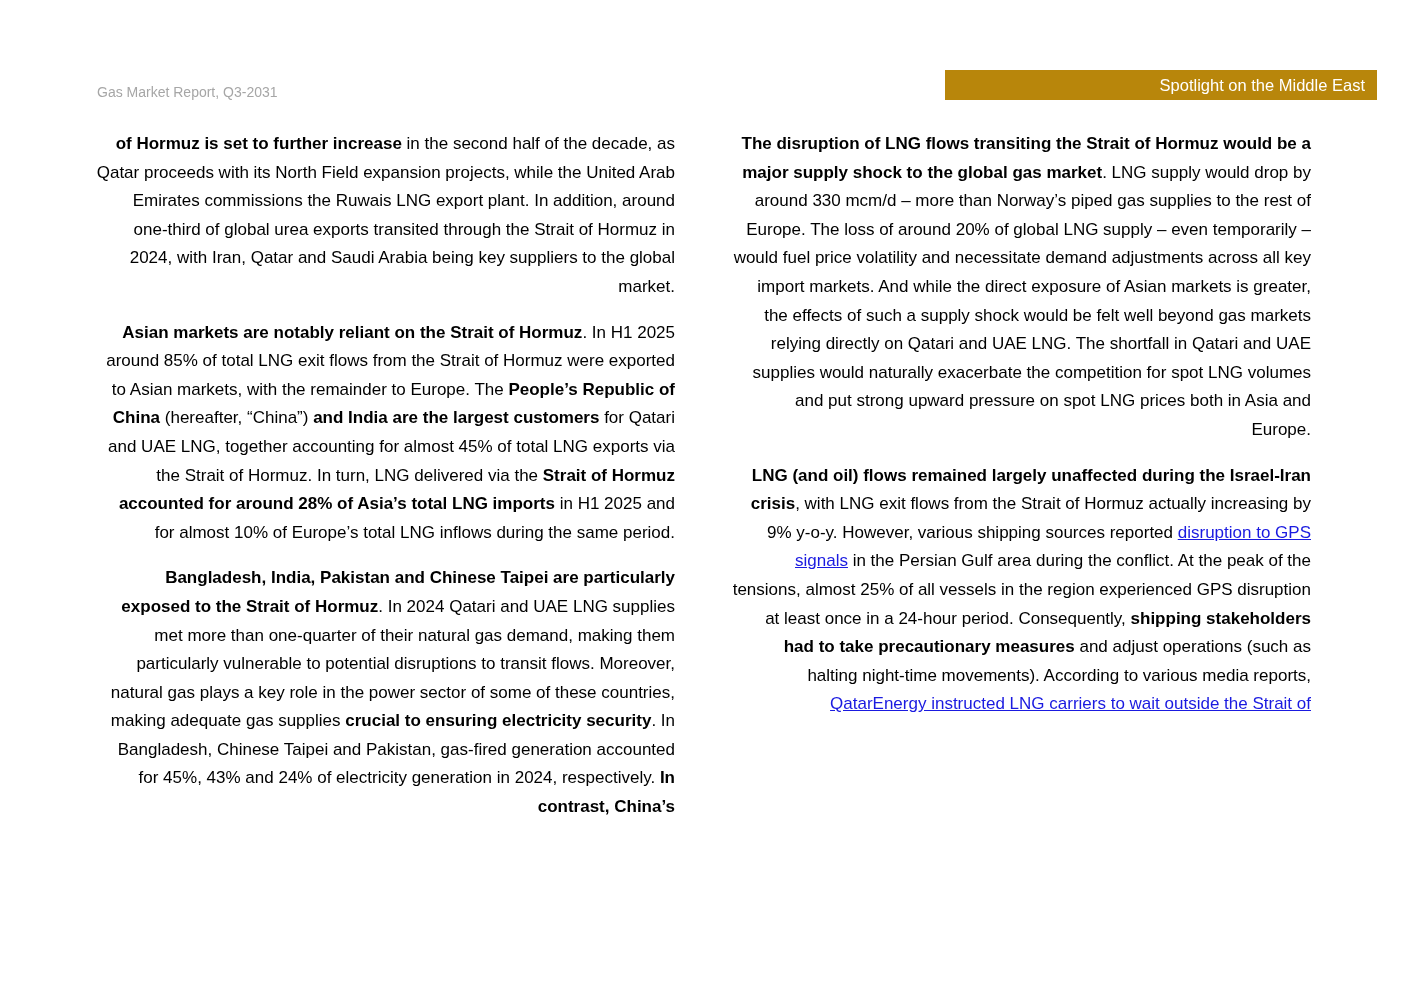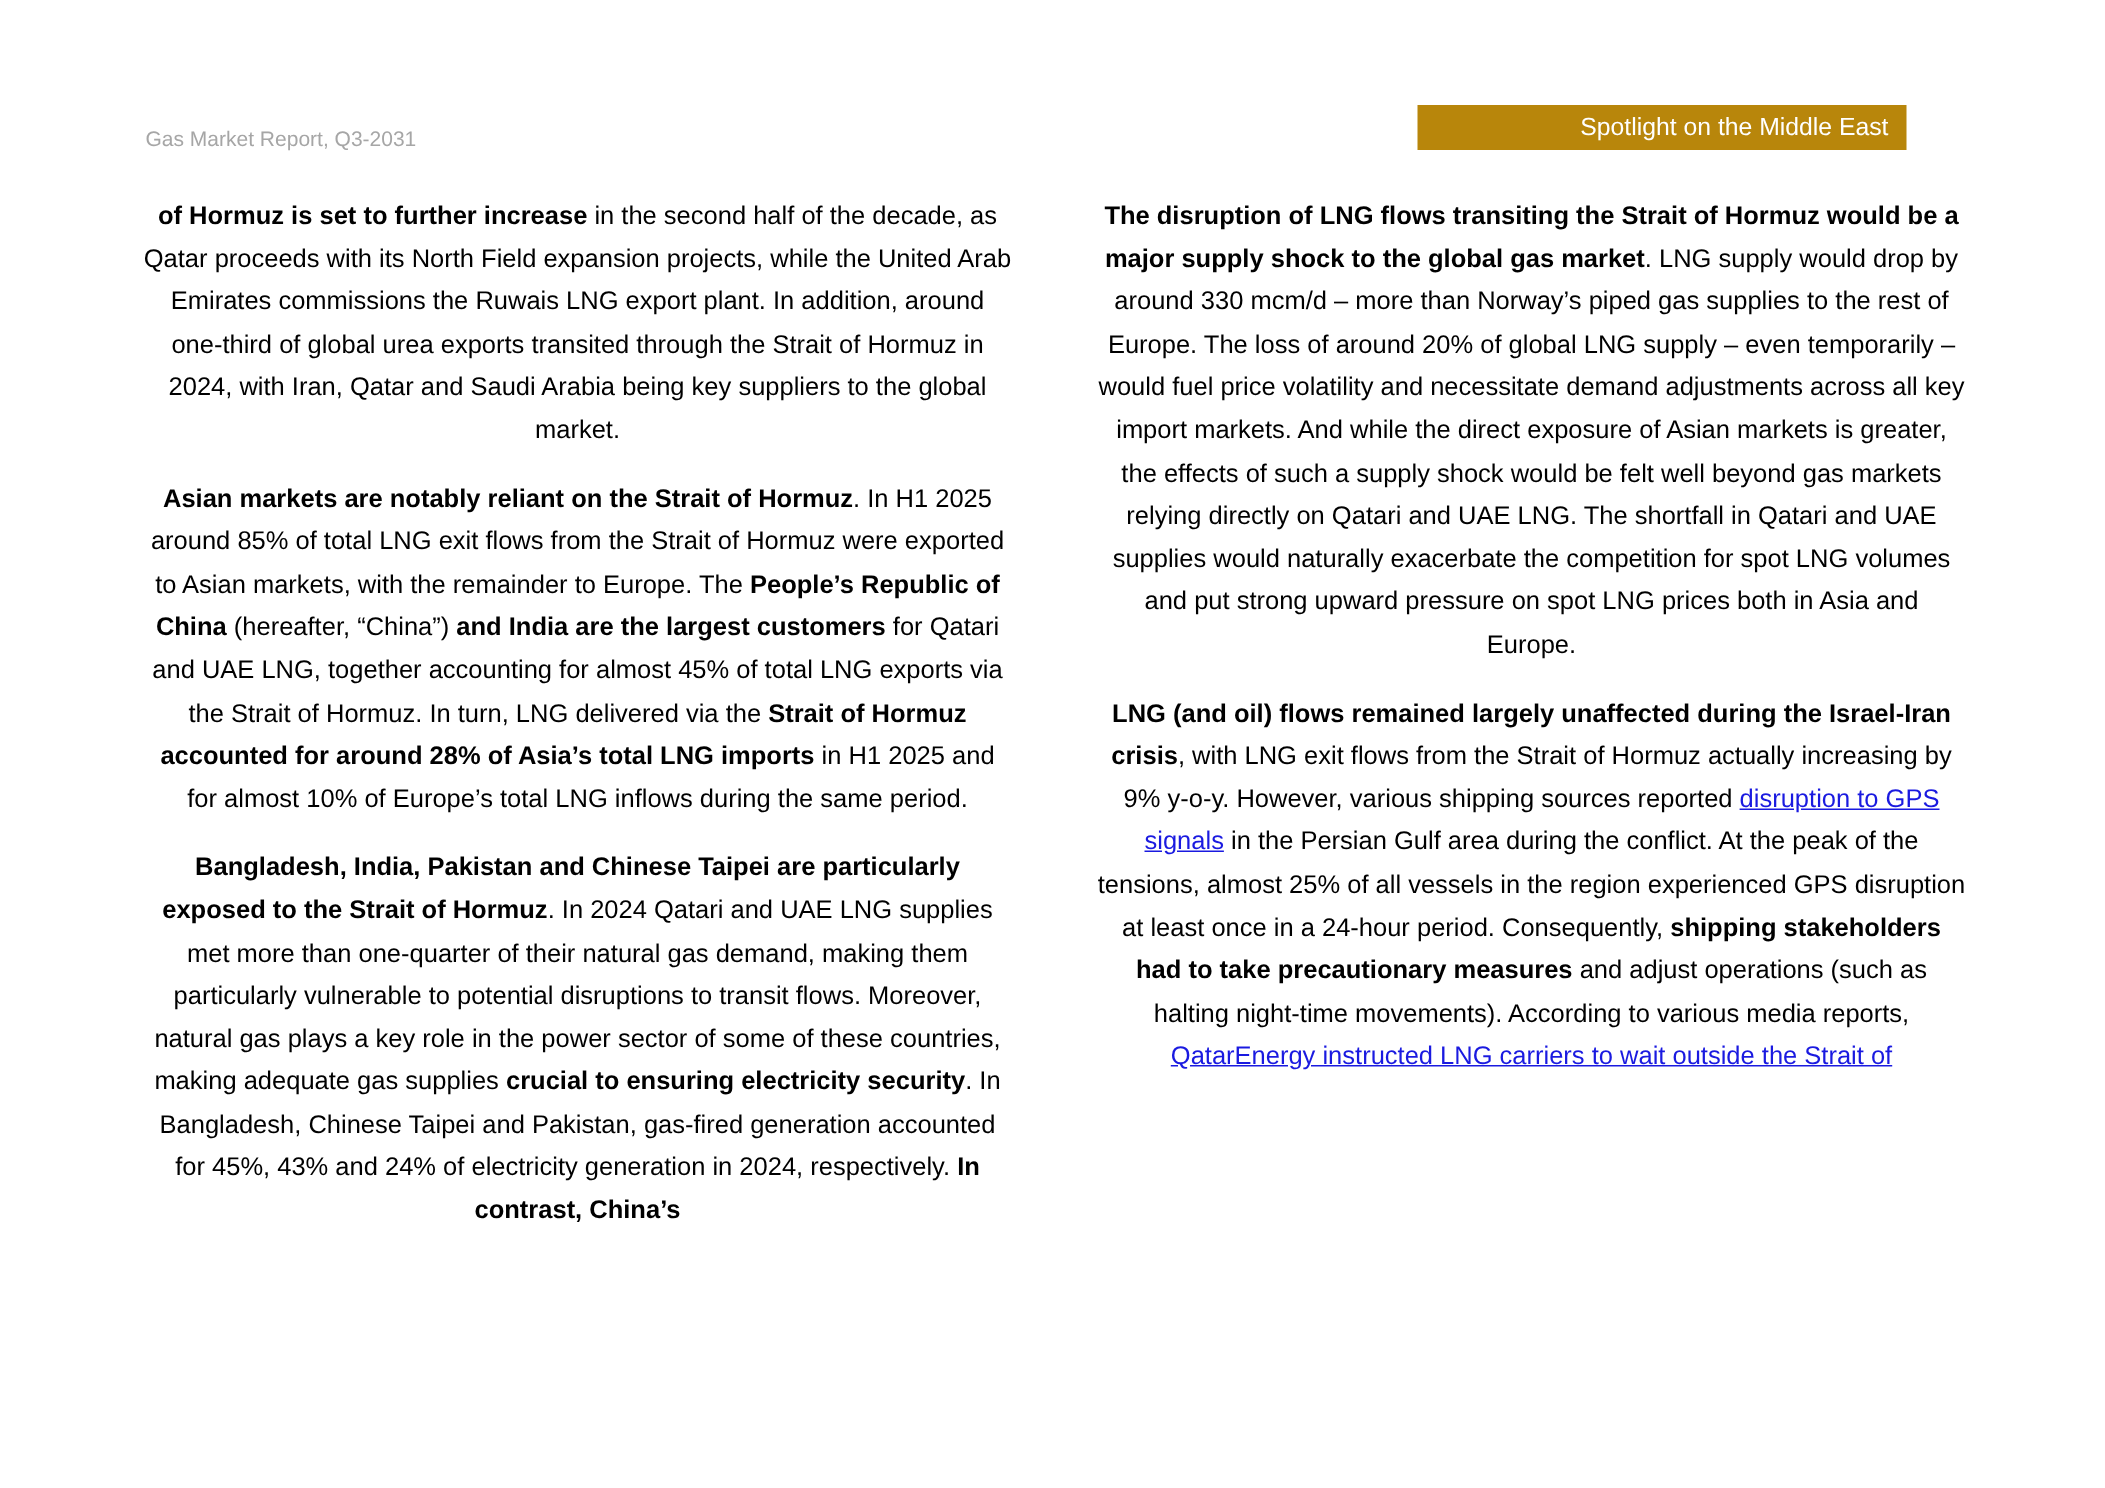--- a/index.html
+++ b/index.html
@@ -25,39 +25,39 @@
     left: 97px;
     top: 84px;
     font-size: 14px;
     color: var(--header_text, #A6A6A6);
     white-space: nowrap;
   }
   .banner {
     position: absolute;
     left: 945px;
     top: 70px;
-    width: 326px;
+    width: 432px;
     height: 30px;
     background: var(--banner_bg, #B8860B);
     color: var(--banner_text, #FFFFFF);
     font-size: 16.5px;
     line-height: 30px;
     text-align: right;
     box-sizing: border-box;
     padding-right: 12px;
     white-space: nowrap;
   }
   .col {
     position: absolute;
     top: 130px;
     width: 580px;
     font-size: 17px;
     line-height: 28.6px;
     color: var(--body_text, #000000);
-    text-align: center;
+    text-align: right;
   }
   .col-left  { left: 95px; }
   .col-right { left: 731px; }
   .col p {
     margin: 0 0 17px 0;
   }
   .col .b {
     font-weight: 700;
   }
   .col a.link {

